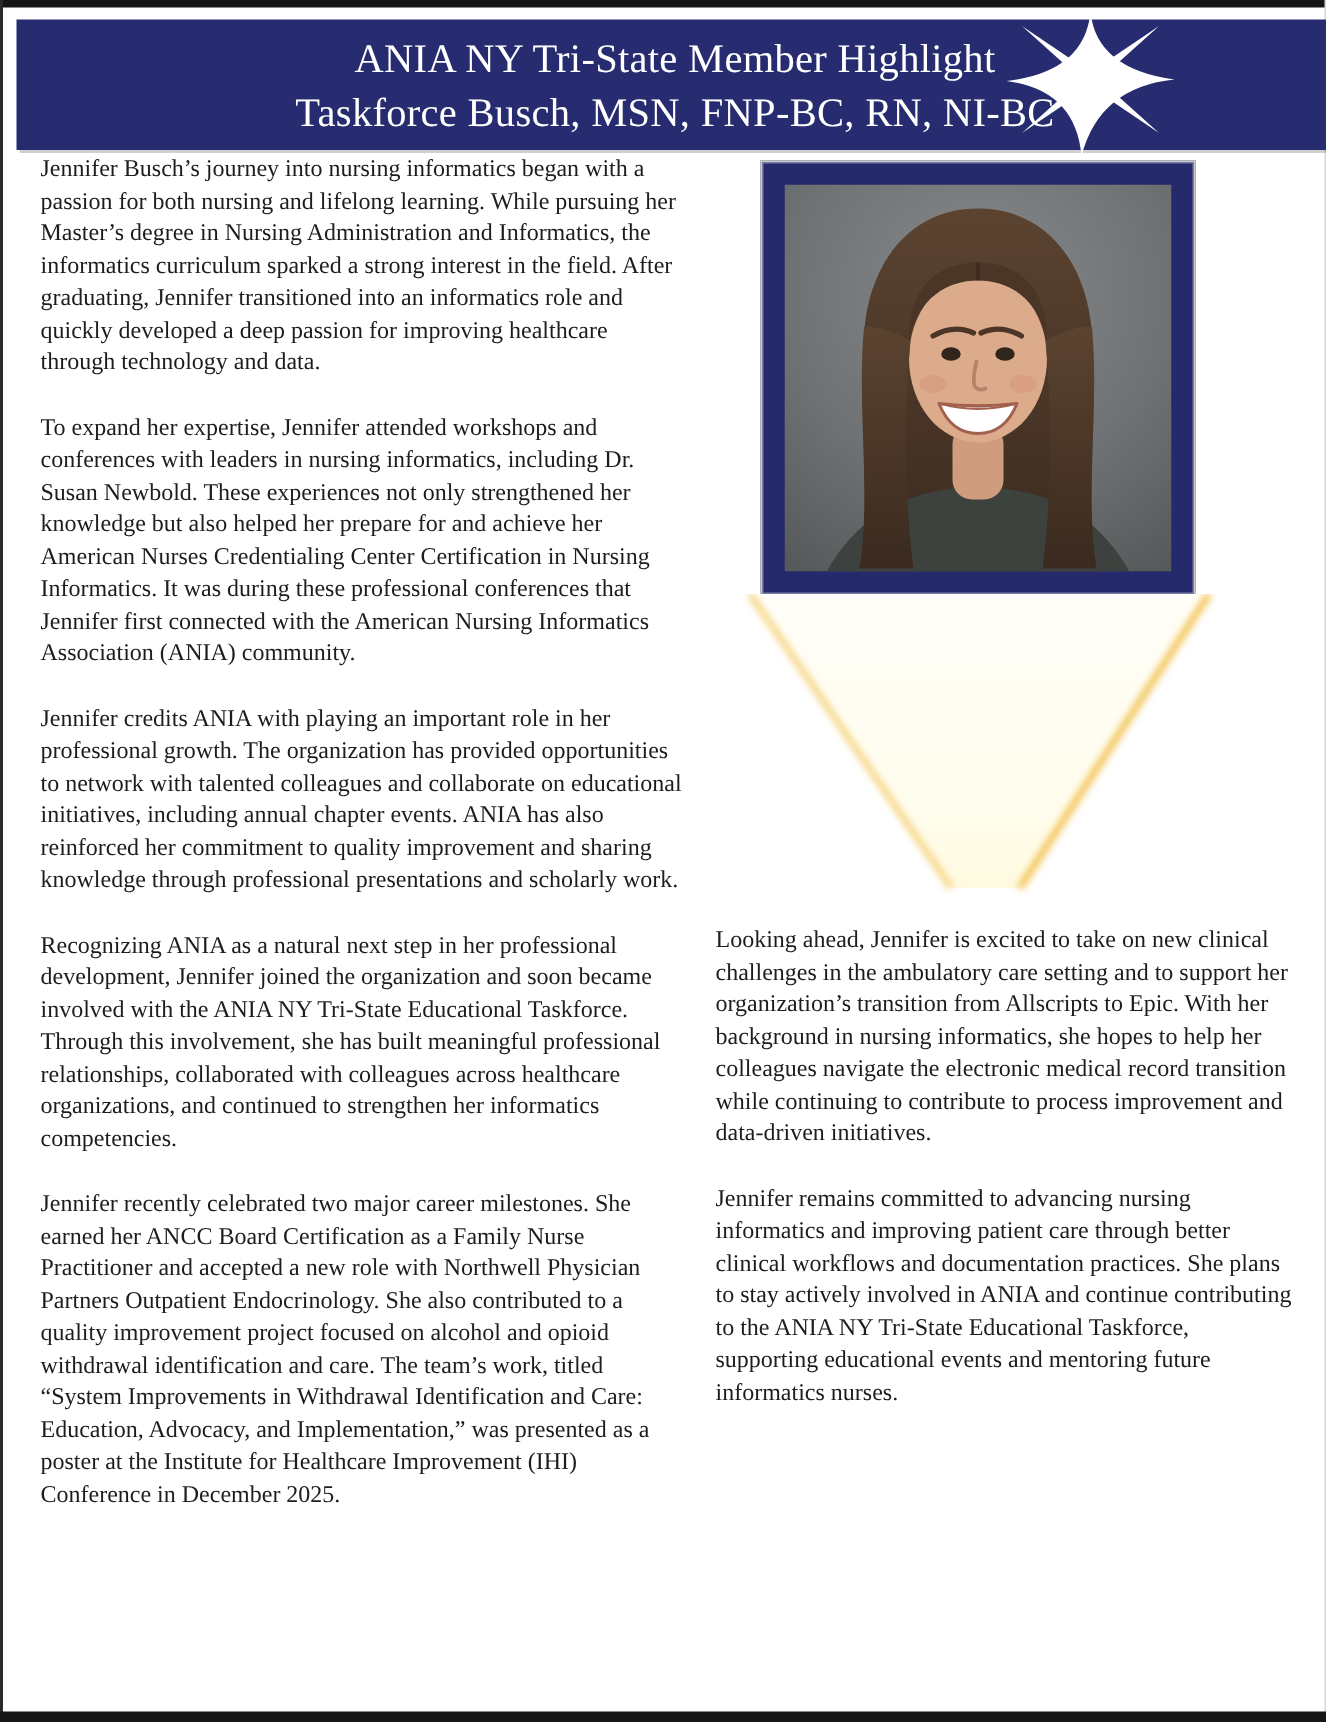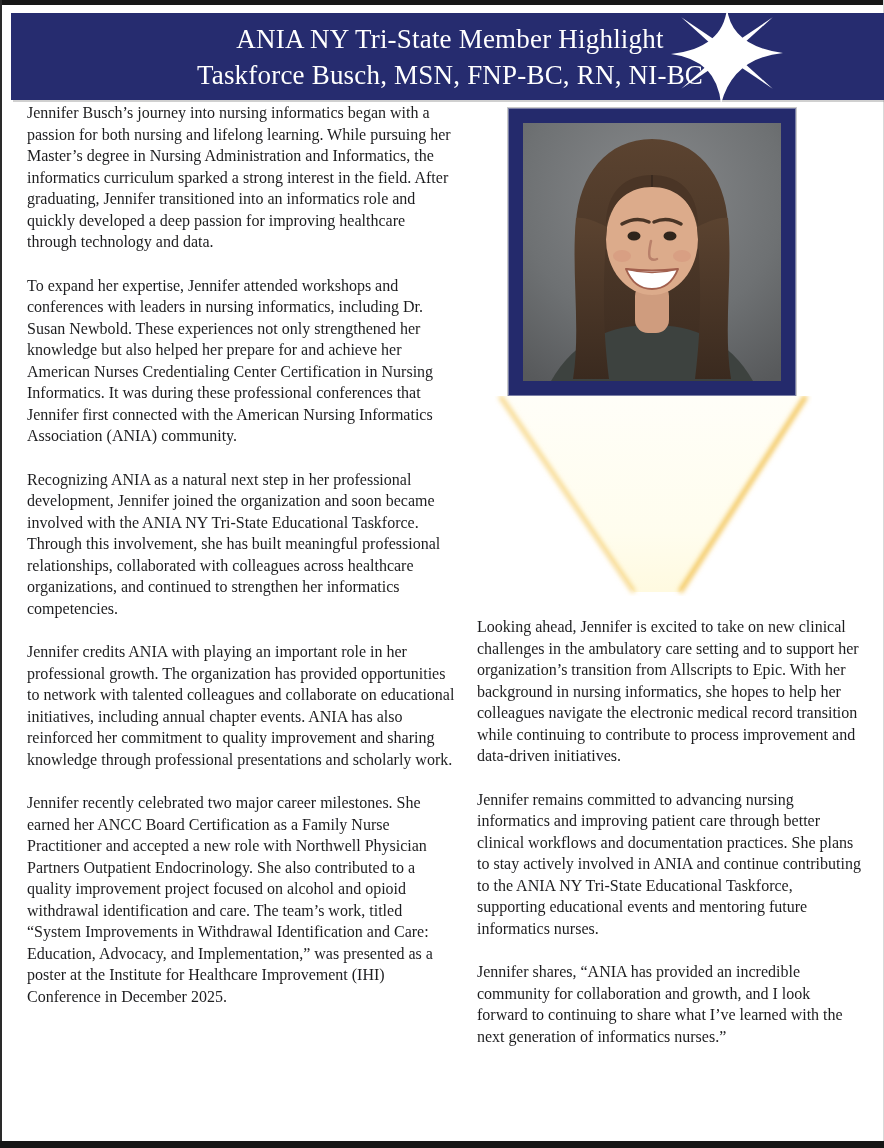--- a/index.html
+++ b/index.html
@@ -106,25 +106,24 @@
     </defs>
     <path d="M6,0 L312,0 L186,196 L140,196 Z" fill="url(#beamfill)"></path>
     <path d="M6,0 L140,196" stroke="#f6d27a" stroke-width="4" fill="none" filter="url(#glow)"></path>
     <path d="M312,0 L186,196" stroke="#f2c14e" stroke-width="4.5" fill="none" filter="url(#glow)"></path>
     <path d="M138,197 L188,197" stroke="#eebf4c" stroke-width="4" fill="none" filter="url(#glow)"></path>
   </svg>
 
   <section class="col col-left">
     <p>Jennifer Busch’s journey into nursing informatics began with a passion for both nursing and lifelong learning. While pursuing her Master’s degree in Nursing Administration and Informatics, the informatics curriculum sparked a strong interest in the field. After graduating, Jennifer transitioned into an informatics role and quickly developed a deep passion for improving healthcare through technology and data.</p>
     <p>To expand her expertise, Jennifer attended workshops and conferences with leaders in nursing informatics, including Dr. Susan Newbold. These experiences not only strengthened her knowledge but also helped her prepare for and achieve her American Nurses Credentialing Center Certification in Nursing Informatics. It was during these professional conferences that Jennifer first connected with the American Nursing Informatics Association (ANIA) community.</p>
+    <p>Jennifer credits ANIA with playing an important role in her professional growth. The organization has provided opportunities to network with talented colleagues and collaborate on educational initiatives, including annual chapter events. ANIA has also reinforced her commitment to quality improvement and sharing knowledge through professional presentations and scholarly work.</p>
     <p>Recognizing ANIA as a natural next step in her professional development, Jennifer joined the organization and soon became involved with the ANIA NY Tri-State Educational Taskforce. Through this involvement, she has built meaningful professional relationships, collaborated with colleagues across healthcare organizations, and continued to strengthen her informatics competencies.</p>
-    <p>Jennifer credits ANIA with playing an important role in her professional growth. The organization has provided opportunities to network with talented colleagues and collaborate on educational initiatives, including annual chapter events. ANIA has also reinforced her commitment to quality improvement and sharing knowledge through professional presentations and scholarly work.</p>
     <p>Jennifer recently celebrated two major career milestones. She earned her ANCC Board Certification as a Family Nurse Practitioner and accepted a new role with Northwell Physician Partners Outpatient Endocrinology. She also contributed to a quality improvement project focused on alcohol and opioid withdrawal identification and care. The team’s work, titled “System Improvements in Withdrawal Identification and Care: Education, Advocacy, and Implementation,” was presented as a poster at the Institute for Healthcare Improvement (IHI) Conference in December 2025.</p>
   </section>
 
   <section class="col col-right">
     <p>Looking ahead, Jennifer is excited to take on new clinical challenges in the ambulatory care setting and to support her organization’s transition from Allscripts to Epic. With her background in nursing informatics, she hopes to help her colleagues navigate the electronic medical record transition while continuing to contribute to process improvement and data-driven initiatives.</p>
     <p>Jennifer remains committed to advancing nursing informatics and improving patient care through better clinical workflows and documentation practices. She plans to stay actively involved in ANIA and continue contributing to the ANIA NY Tri-State Educational Taskforce, supporting educational events and mentoring future informatics nurses.</p>
-    <p>Jennifer shares, “ANIA has provided an incredible community for collaboration and growth, and I look forward to continuing to share what I’ve learned with the next generation of informatics nurses.”</p>
   </section>
 
   <div class="edge bottom"></div>
 </div>
 
 </body></html>

